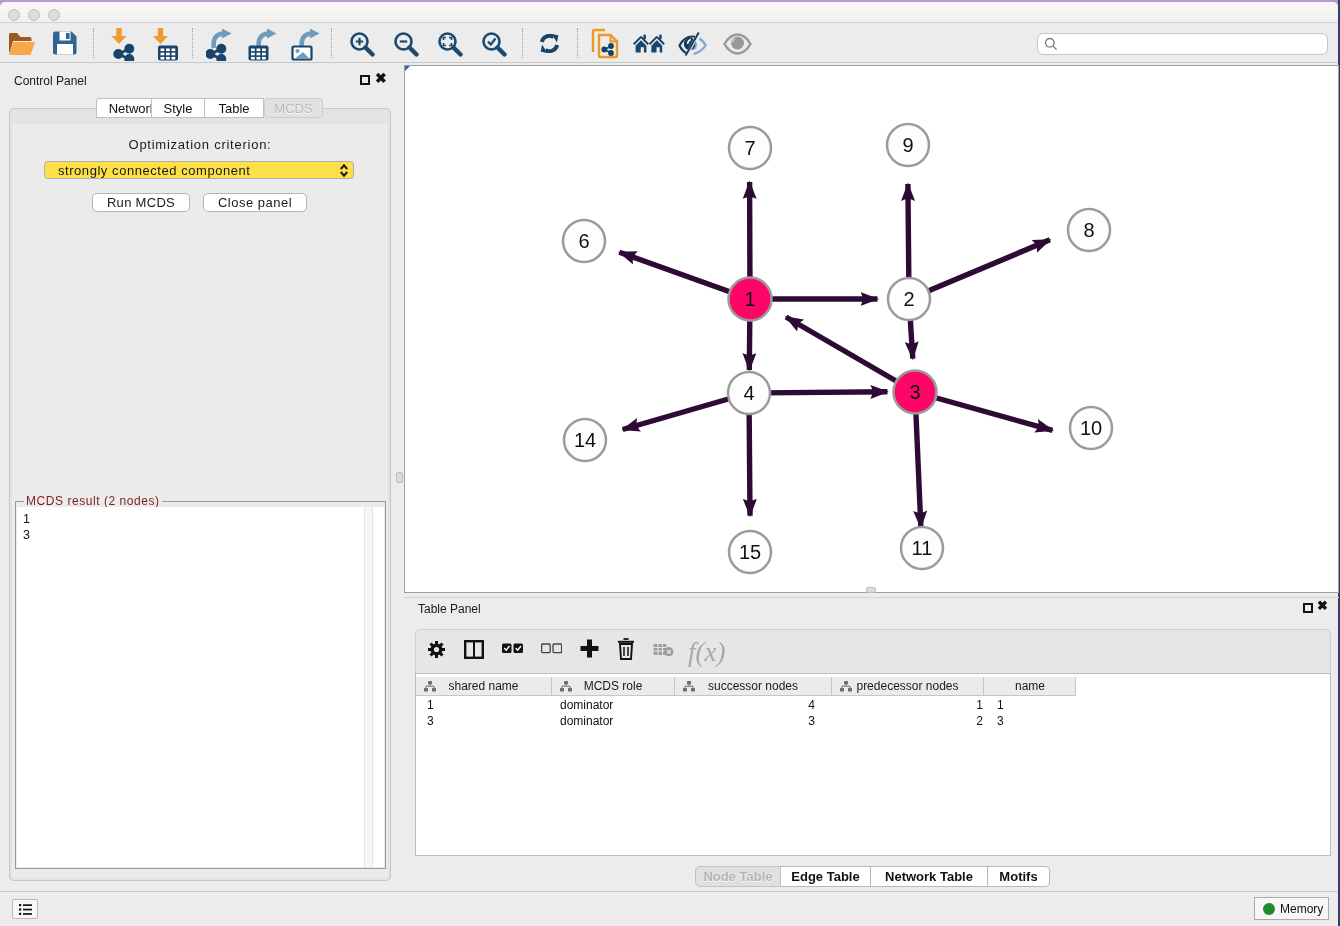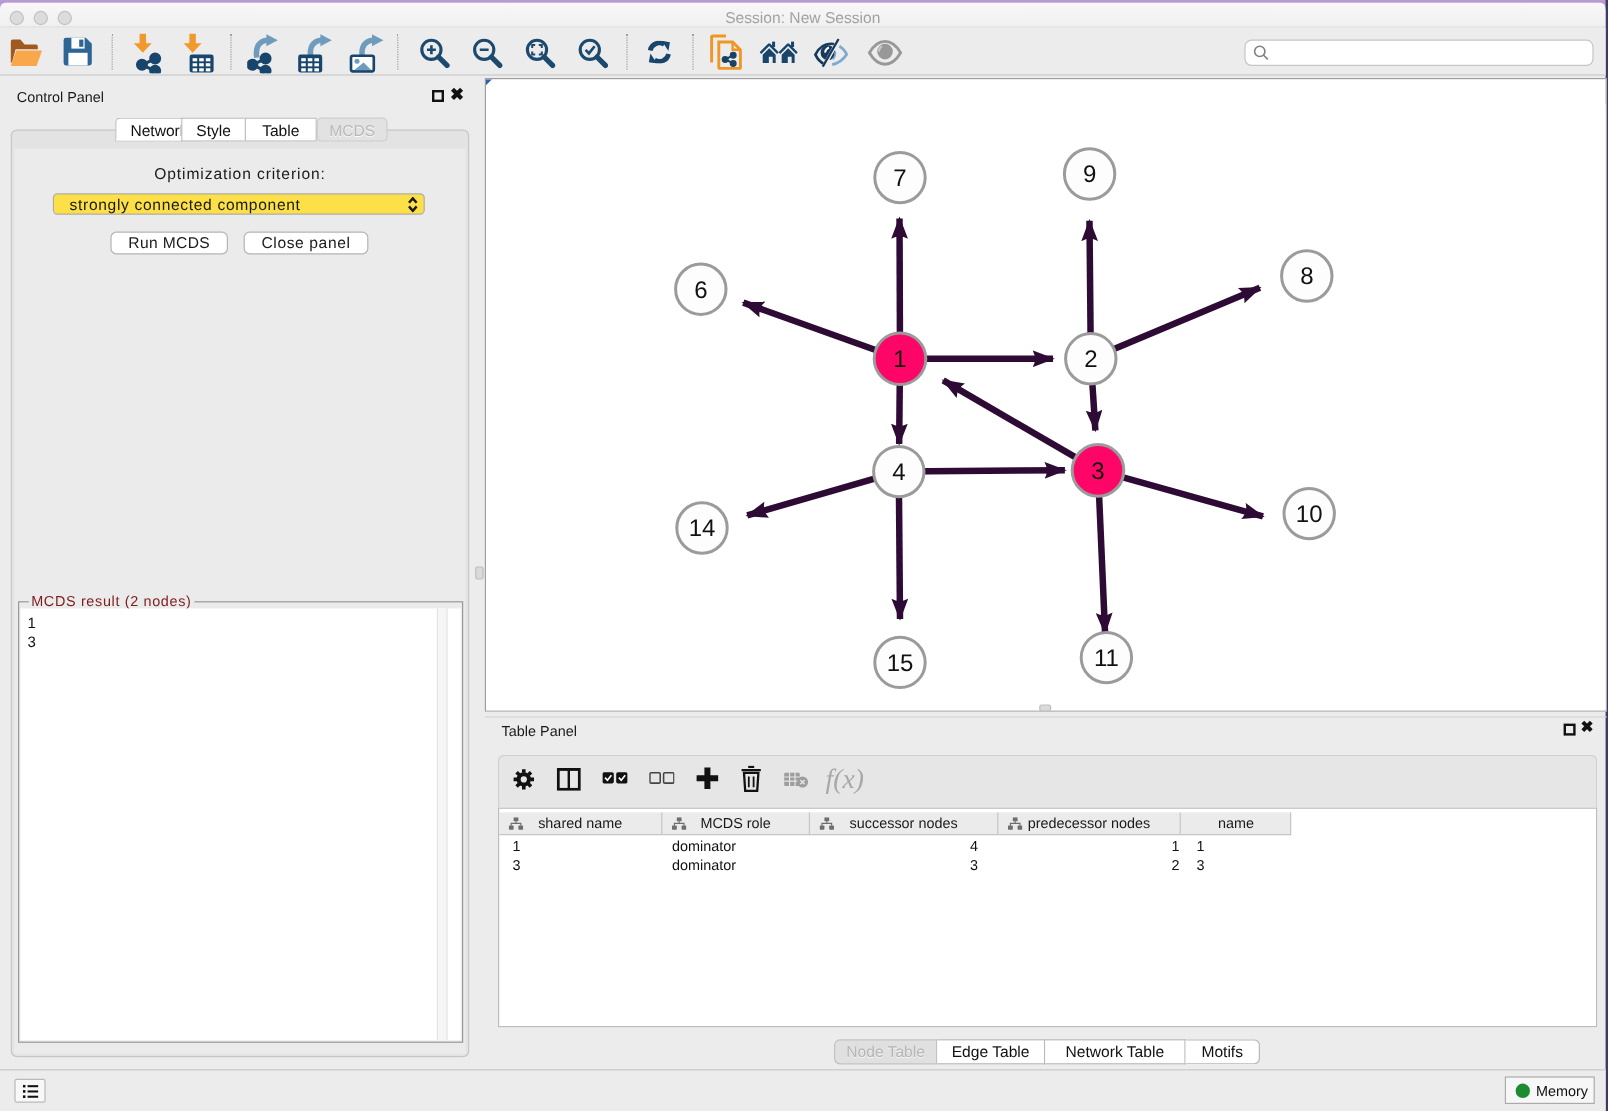--- a/index.html
+++ b/index.html
@@ -11,21 +11,20 @@
 <body>
 
 <div class="abs" style="left:0;top:0;width:1340px;height:8px;background:#b79ad1;"></div>
 <div class="abs" style="left:1338px;top:0;width:2px;height:926px;background:#3c3b63;"></div>
 <div class="abs" style="left:0;top:921px;width:3px;height:5px;background:#4c5f94;border-top-right-radius:5px;"></div>
 
 <div class="abs" style="left:0;top:2px;width:1338px;height:21px;background:linear-gradient(#f8f8f8,#f0f0f0);border-bottom:1px solid #d0d0d0;border-top-left-radius:5px;border-top-right-radius:5px;">
   <div class="abs" style="left:8px;top:7px;width:12px;height:12px;border-radius:50%;background:#dcdcdc;border:1px solid #c3c3c3;"></div>
   <div class="abs" style="left:28px;top:7px;width:12px;height:12px;border-radius:50%;background:#dcdcdc;border:1px solid #c3c3c3;"></div>
   <div class="abs" style="left:48px;top:7px;width:12px;height:12px;border-radius:50%;background:#dcdcdc;border:1px solid #c3c3c3;"></div>
-  <div class="abs" style="left:0;top:5px;width:1338px;text-align:center;font-size:13px;color:#a2a2a2;">Session: New Session</div>
 </div>
 
 <div class="abs" id="toolbar" style="left:0;top:23px;width:1338px;height:40px;background:#ececec;border-bottom:1px solid #c9c9c9;"></div>
 
 <div class="abs" style="left:93px;top:28px;height:30px;border-left:1px dotted #9e9e9e;"></div>
 <div class="abs" style="left:192px;top:28px;height:30px;border-left:1px dotted #9e9e9e;"></div>
 <div class="abs" style="left:331px;top:28px;height:30px;border-left:1px dotted #9e9e9e;"></div>
 <div class="abs" style="left:522px;top:28px;height:30px;border-left:1px dotted #9e9e9e;"></div>
 <div class="abs" style="left:577px;top:28px;height:30px;border-left:1px dotted #9e9e9e;"></div>
 
@@ -314,21 +313,21 @@
 
     <svg class="abs" style="left:237px;top:13px;" width="21" height="14" viewBox="0 0 21 14">
       <rect x="0.5" y="1" width="13" height="11" rx="1" fill="#9d9d9d"></rect>
       <g stroke="#e6e6e6" stroke-width="1">
           <path d="M0.5 4.5 H13.5 M0.5 8 H13.5 M5 1 V12 M9.5 1 V12"></path>
         </g>
       <circle cx="15.8" cy="8.7" r="4.6" fill="#9d9d9d"></circle>
       <path d="M14 7 L17.6 10.5 M17.6 7 L14 10.5" stroke="#e6e6e6" stroke-width="1.2"></path>
     </svg>
 
-    <div class="abs" style="left:272px;top:7px;font-family:'Liberation Serif',serif;font-style:italic;font-size:23px;color:#a8a8a8;">f(x)</div>
+    <div class="abs" style="left:272px;top:7px;font-family:'Liberation Serif',serif;font-style:italic;font-size:27px;color:#a8a8a8;">f(x)</div>
   </div>
   <div class="abs" style="left:11px;top:75px;width:916px;height:183px;background:#fff;border:1px solid #bdbdbd;"></div>
   <div id="thead" class="abs" style="left:12px;top:79px;width:660px;height:19px;background:#ebebeb;border-bottom:1px solid #c6c6c6;border-right:1px solid #c6c6c6;font-size:12px;color:#1a1a1a;">
     <div class="abs" style="left:0;top:0;width:136px;height:18px;border-right:1px solid #c6c6c6;text-align:center;line-height:18px;">shared name</div>
     <div class="abs" style="left:136px;top:0;width:123px;height:18px;border-right:1px solid #c6c6c6;text-align:center;line-height:18px;">MCDS role</div>
     <div class="abs" style="left:259px;top:0;width:157px;height:18px;border-right:1px solid #c6c6c6;text-align:center;line-height:18px;">successor nodes</div>
     <div class="abs" style="left:416px;top:0;width:152px;height:18px;border-right:1px solid #c6c6c6;text-align:center;line-height:18px;">predecessor nodes</div>
     <div class="abs" style="left:568px;top:0;width:92px;height:18px;text-align:center;line-height:18px;">name</div>
     <svg class="abs" style="left:8px;top:4px;" width="12" height="11" viewBox="0 0 12 11">
         <g fill="#6e6e6e">
@@ -369,21 +368,21 @@
     <div class="abs" style="left:259px;top:1px;width:140px;text-align:right;">4</div>
     <div class="abs" style="left:416px;top:1px;width:151px;text-align:right;">1</div>
     <div class="abs" style="left:581px;top:1px;">1</div>
     <div class="abs" style="left:11px;top:17px;">3</div>
     <div class="abs" style="left:144px;top:17px;">dominator</div>
     <div class="abs" style="left:259px;top:17px;width:140px;text-align:right;">3</div>
     <div class="abs" style="left:416px;top:17px;width:151px;text-align:right;">2</div>
     <div class="abs" style="left:581px;top:17px;">3</div>
   </div>
 
-  <div id="btabs" class="abs" style="left:291px;top:268px;width:355px;height:21px;font-size:13px;font-weight:normal;">
+  <div id="btabs" class="abs" style="left:291px;top:268px;width:355px;height:21px;font-size:13px;font-weight:bold;">
     <div class="abs" style="left:0;top:0;width:86px;height:21px;background:#e0e0e0;border:1px solid #c2c2c2;border-radius:5px 0 0 5px;text-align:center;line-height:20px;color:#b5b5b5;text-shadow:0 1px 0 #f8f8f8;">Node Table</div>
     <div class="abs" style="left:86px;top:0;width:90px;height:21px;background:#fff;border:1px solid #b8b8b8;border-left:none;text-align:center;line-height:20px;color:#111;">Edge Table</div>
     <div class="abs" style="left:176px;top:0;width:117px;height:21px;background:#fff;border:1px solid #b8b8b8;border-left:none;text-align:center;line-height:20px;color:#111;">Network Table</div>
     <div class="abs" style="left:293px;top:0;width:62px;height:21px;background:#fff;border:1px solid #b8b8b8;border-left:none;border-radius:0 5px 5px 0;text-align:center;line-height:20px;color:#111;">Motifs</div>
   </div>
 </div>
 
 <div class="abs" style="left:0;top:891px;width:1338px;height:35px;background:#ececec;border-top:1px solid #c9c9c9;"></div>
 <div class="abs" style="left:12px;top:899px;width:26px;height:20px;background:#f8f8f8;border:1px solid #b9b9b9;border-radius:2px;">
   <svg class="abs" style="left:6px;top:4px;" width="13" height="11" viewBox="0 0 13 11">

